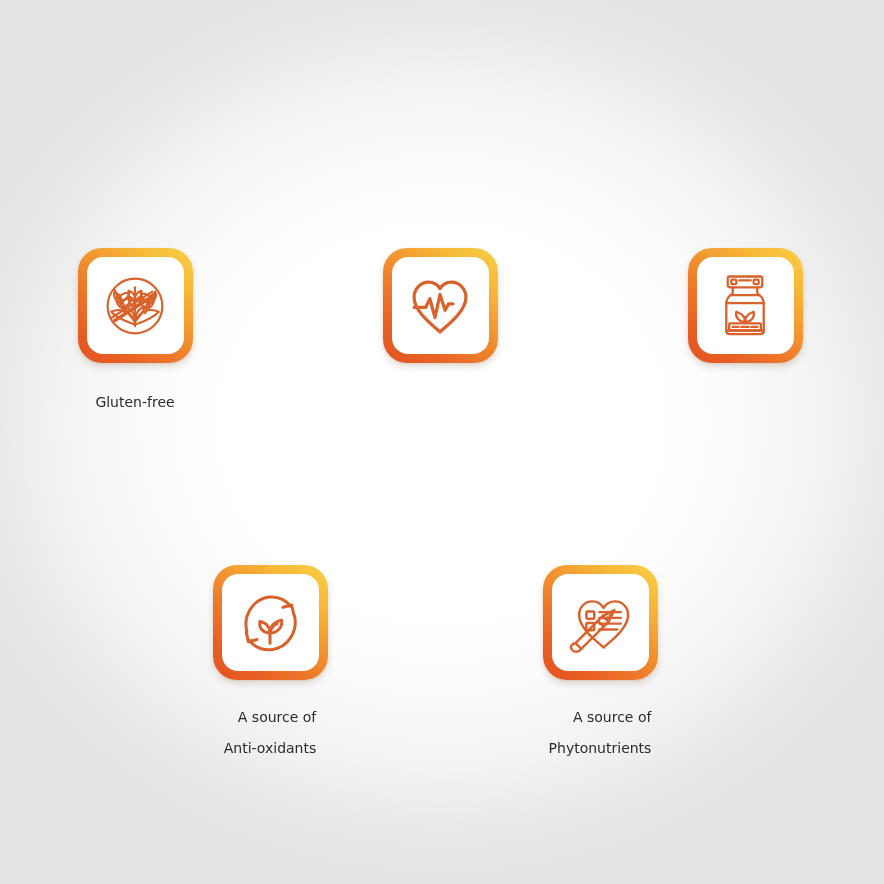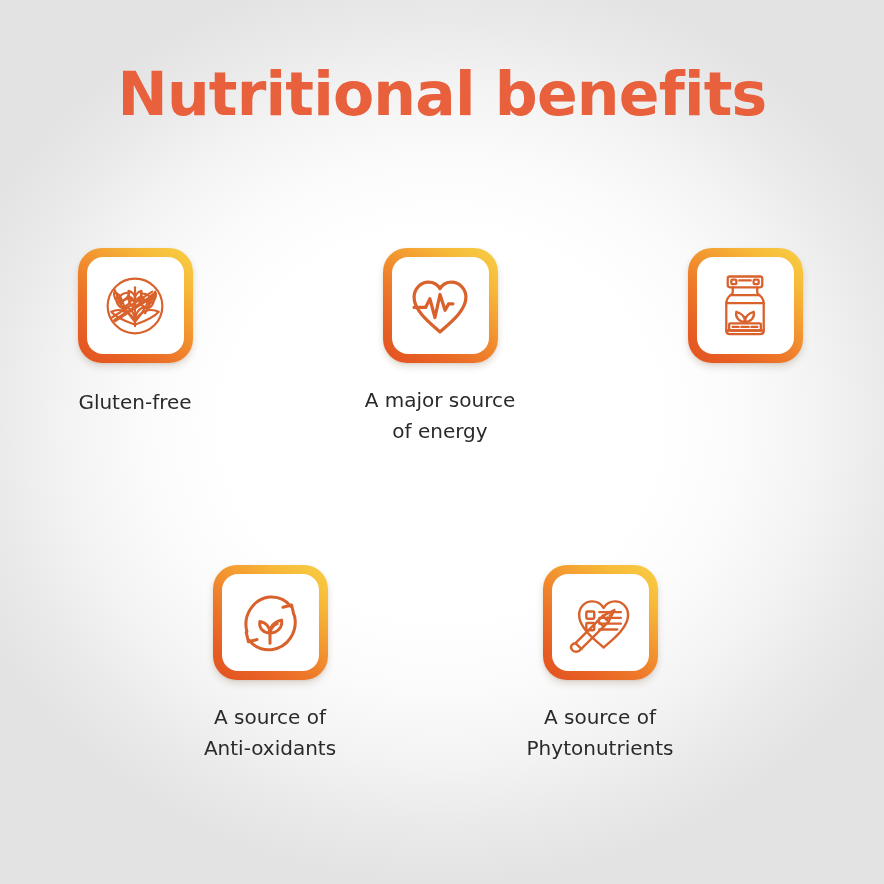--- a/index.html
+++ b/index.html
@@ -82,23 +82,23 @@
     box-shadow: inset 0 0 0 0.5px rgba(0,0,0,0.02);
   }
   .icon-inner svg {
     display: block;
     width: 72px;
     height: 72px;
   }
 
   .label {
     margin-top: 22px;
-    text-align: center;
+    text-align: right;
     color: #2a2a2a;
-    font-size: 20px;
+    font-size: 14px;
     line-height: 31px;
     font-weight: 400;
     font-family: "DejaVu Sans", sans-serif;
     white-space: pre-line;
   }
 
   
   #item-gluten-free  { left:   5px; top: 248px; width: 260px; }
   #item-energy       { left: 310px; top: 248px; width: 260px; }
   #item-protein      { left: 615px; top: 248px; width: 260px; }
@@ -107,21 +107,20 @@
   #item-phytonutrients { left: 470px; top: 565px; width: 260px; }
 
   
   #item-gluten-free .label { margin-top: 24px; }
 </style>
 </head>
 <body>
 
 <div id="canvas">
 
-  <div id="title">Nutritional benefits</div>
 
   <div class="item" id="item-gluten-free">
     <div class="icon-frame">
       <div class="icon-inner">
         <svg viewBox="0 0 100 100" fill="none" stroke="#d9622c" stroke-width="3" stroke-linecap="round" stroke-linejoin="round">
           <circle cx="50" cy="50" r="38"></circle>
 
           <path d="M50 76 C 40 72, 26 68, 17 58 C 30 52, 43 58, 50 70"></path>
           <path d="M50 76 C 60 72, 74 68, 83 58 C 70 52, 57 58, 50 70"></path>
           <path d="M50 78 L50 60"></path>
@@ -162,22 +161,20 @@
                    C 34 72, 14 56, 14 38
                    C 14 26, 23 17, 34 17
                    C 42 17, 47 21, 50 26
                    C 53 21, 58 17, 66 17
                    C 77 17, 86 26, 86 38
                    C 86 56, 66 72, 50 86 Z"></path>
           <path d="M14 52 L30 52 L36 40 L43 66 L50 34 L57 56 L62 47 L68 47" stroke-width="4.5" fill="none"></path>
         </svg>
       </div>
     </div>
-    <div class="label">A major source
-of energy</div>
   </div>
 
   <div class="item" id="item-protein">
     <div class="icon-frame">
       <div class="icon-inner">
         <svg viewBox="0 0 100 100" fill="none" stroke="#d9622c" stroke-width="3.2" stroke-linecap="round" stroke-linejoin="round">
 
           <rect x="26" y="9" width="48" height="15" rx="3"></rect>
           <rect x="31" y="13.5" width="7" height="6" rx="1.5"></rect>
           <rect x="62" y="13.5" width="7" height="6" rx="1.5"></rect>

